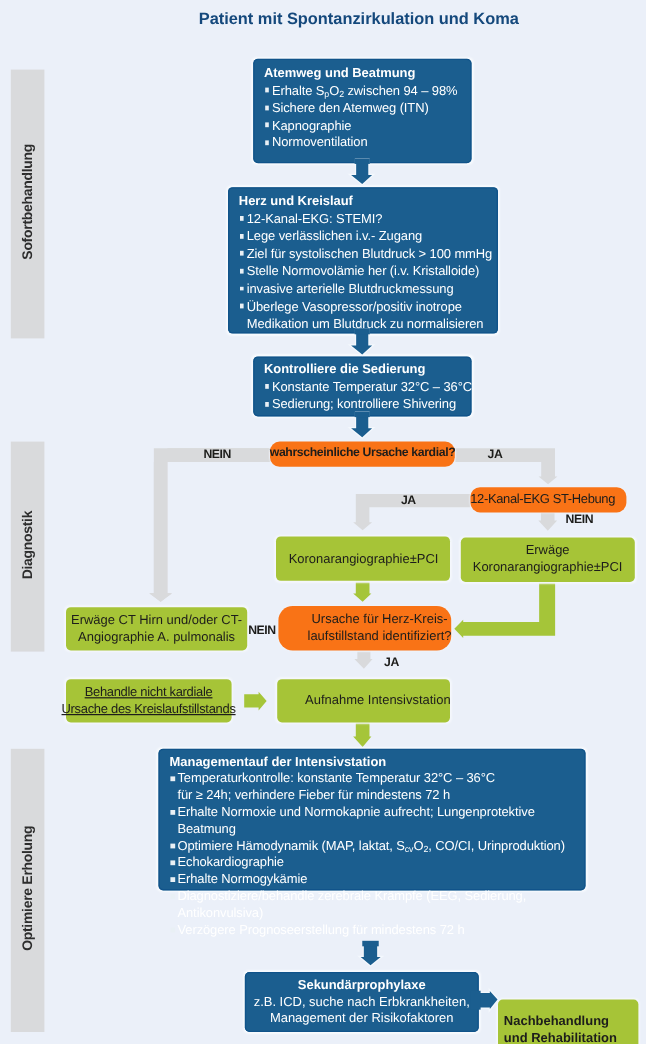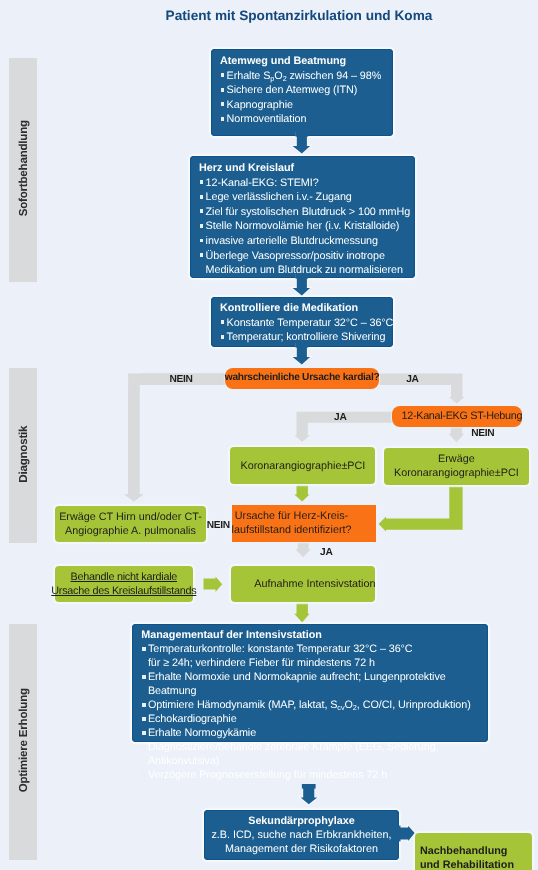--- a/index.html
+++ b/index.html
@@ -87,23 +87,23 @@
     <div class="li"><span class="bu"></span><span>invasive arterielle Blutdruckmessung</span></div>
     <div class="li"><span class="bu"></span><span>Überlege Vasopressor/positiv inotrope<br>Medikation um Blutdruck zu normalisieren</span></div>
   </div>
 
   <svg class="abs" style="left:290px;top:342.9px;overflow:visible;z-index:5;" width="23" height="26" viewBox="0 0 23 26">
     <path d="M6.8 1 H16.9 V13.9 H20.1 L11.85 21.4 L2.6 13.9 H6.8 Z" fill="#1b5e8f" stroke="#f4f8fd" stroke-width="2.1" paint-order="stroke fill"></path>
     <rect x="5.5" y="0" width="12.7" height="4.6" fill="#1b5e8f"></rect>
   </svg>
 
   <div class="abs bx blue" style="left:211px;top:297px;width:182px;height:50px;padding:4px 4px 0 9px;">
-    <div class="hd">Kontrolliere die Medikation</div>
+    <div class="hd">Kontrolliere die Sedierung</div>
     <div class="li"><span class="bu"></span><span>Konstante Temperatur 32°C – 36°C</span></div>
-    <div class="li"><span class="bu"></span><span>Temperatur; kontrolliere Shivering</span></div>
+    <div class="li"><span class="bu"></span><span>Sedierung; kontrolliere Shivering</span></div>
   </div>
 
   <svg class="abs" style="left:0;top:0;z-index:1;" width="538" height="870" viewBox="0 0 538 870">
     <g fill="#d9dadc">
 
       <path d="M224.8 373.6 H139.5 V384.9 H128.2 V494.5 H124.4 L133.9 501.2 L143.4 494.5 H139.5 V384.9 H224.8 Z"></path>
       <path d="M128.2 373.6 H224.8 V384.9 H139.5 V494.2 H124.4 L133.85 501.6 L143.3 494.2 H128.2 Z"></path>
 
       <path d="M379.4 373.6 H462.5 V397.1 H464.5 L456.7 403.6 L448.8 397.1 H451.0 V384.9 H379.4 Z"></path>
 
@@ -129,26 +129,26 @@
   <svg class="abs" style="left:294px;top:542px;" width="18" height="17" viewBox="0 0 18 17">
     <path d="M3.8 0 H14.7 V7.2 H16.5 L9.25 15.3 L1.3 7.2 H3.8 Z" fill="#d9dadc"></path>
   </svg>
 
   <div class="abs grey" style="left:224.8px;top:368.2px;width:154.6px;height:20.8px;border-radius:8px;
               font-size:10.2px;font-weight:bold;letter-spacing:-0.3px;line-height:20.8px;text-align:center;white-space:nowrap;">
     <span>wahrscheinliche Ursache kardial?</span>
   </div>
 
   <div class="abs grey" style="left:391.9px;top:406.2px;width:130.3px;height:20.8px;border-radius:8px;
-              font-size:10.8px;letter-spacing:-0.3px;line-height:20.8px;text-align:right;white-space:nowrap;">
+              font-size:10.8px;letter-spacing:-0.3px;line-height:20.8px;text-align:left;white-space:nowrap;">
     <span>12-Kanal-EKG ST-Hebung</span>
   </div>
 
-  <div class="abs grey" style="left:231.5px;top:504.8px;width:144.8px;height:37.4px;border-radius:0;
-              display:flex;align-items:center;justify-content:flex-start;">
+  <div class="abs grey" style="left:231.5px;top:504.8px;width:144.8px;height:37.4px;border-radius:12px;
+              display:flex;align-items:center;justify-content:flex-end;">
     <span class="bodytxt ctr">Ursache für Herz-Kreis-<br>laufstillstand identifiziert?</span>
   </div>
 
   <div class="abs green" style="left:230.4px;top:447px;width:145.1px;height:37.3px;
               display:flex;align-items:center;justify-content:center;">
     <span class="bodytxt ctr">Koronarangiographie±PCI</span>
   </div>
 
   <div class="abs green" style="left:384px;top:447.6px;width:144.7px;height:37.7px;
               display:flex;align-items:center;justify-content:center;">

